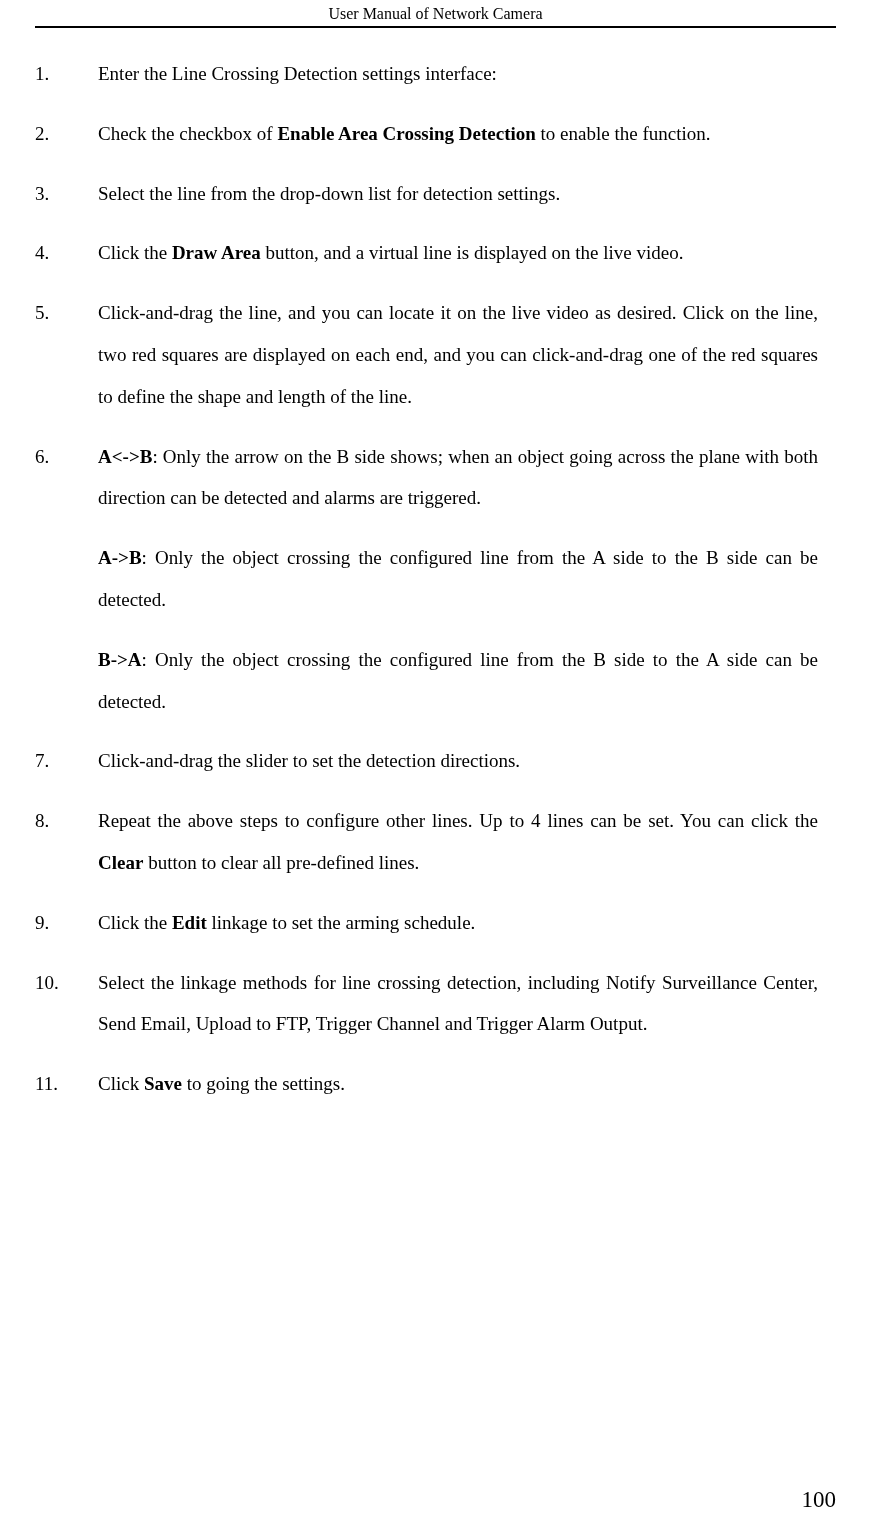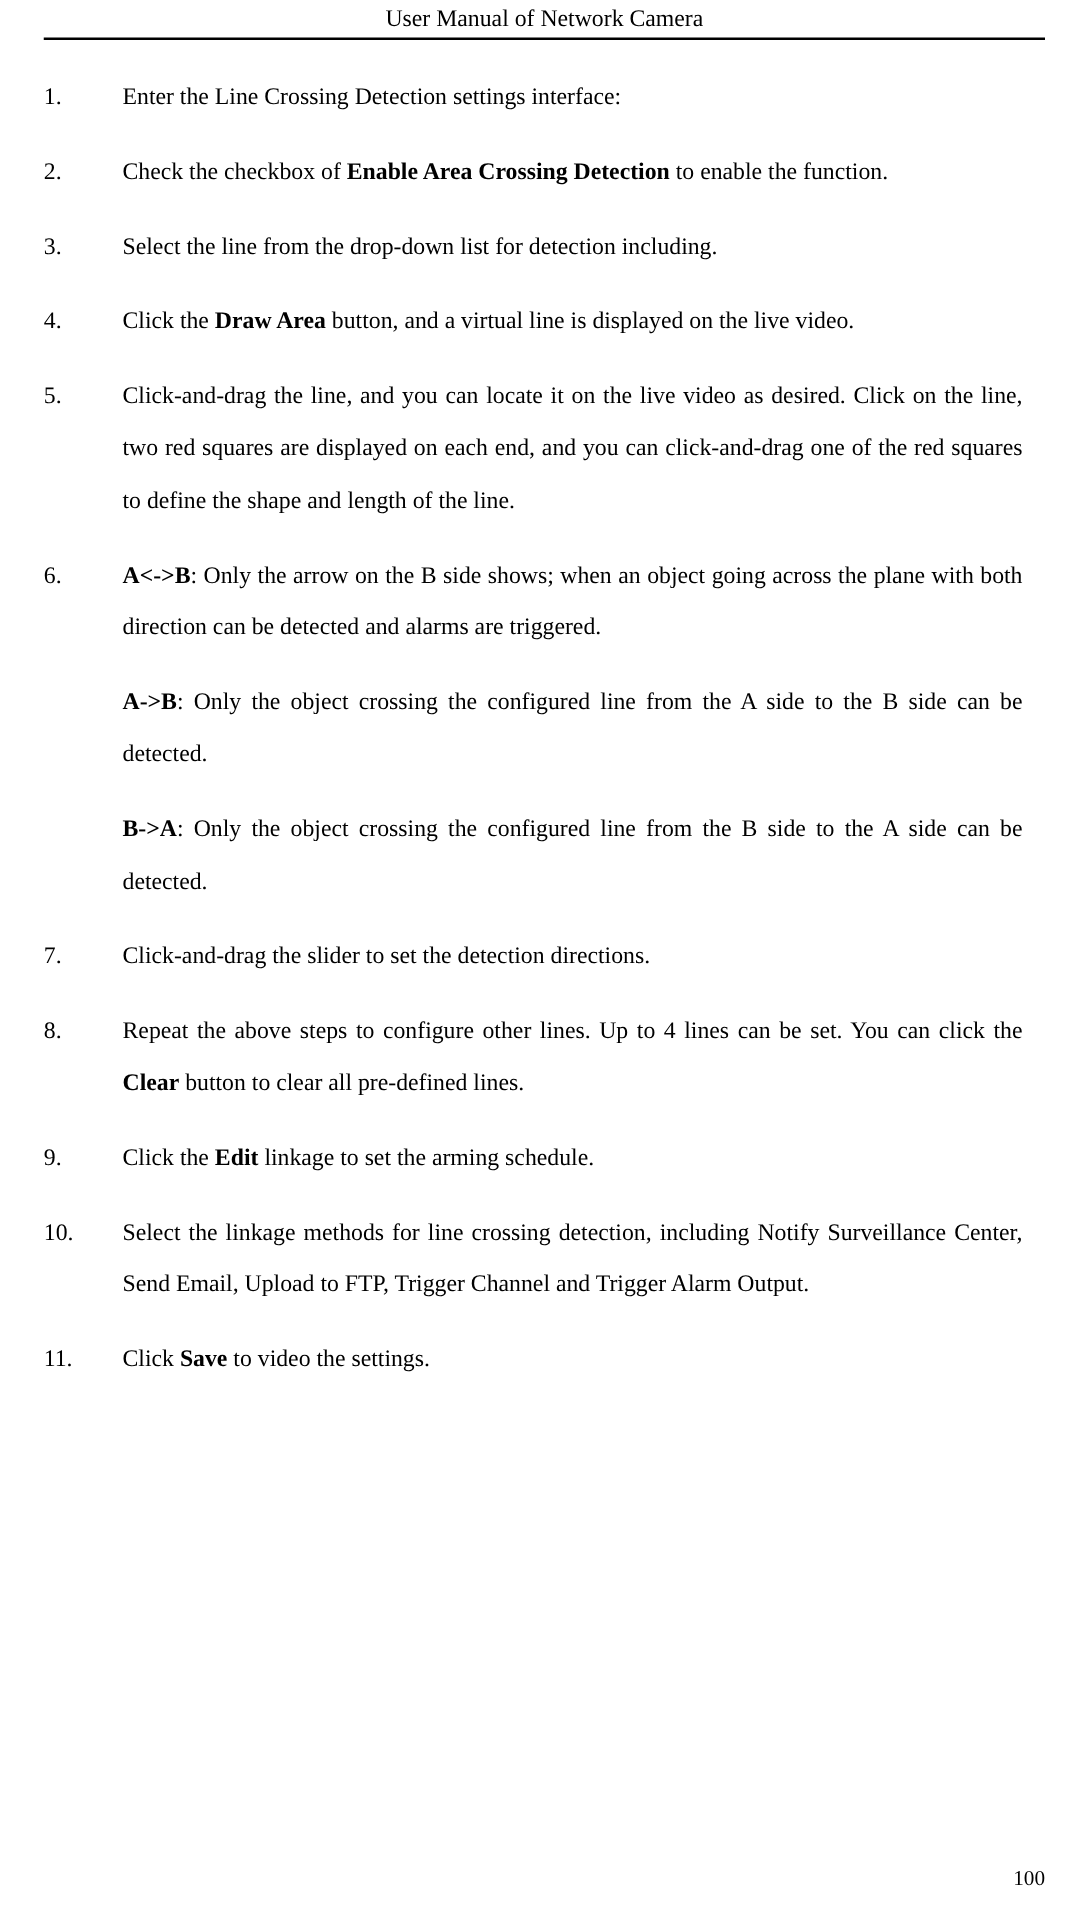--- a/index.html
+++ b/index.html
@@ -12,21 +12,21 @@
       width: 871px;
       height: 1531px;
       position: relative;
     }
     .page {
       padding: 0 35px;
       box-sizing: border-box;
     }
     .header {
       text-align: center;
-      font-size: 19px;
+      font-size: 16px;
       padding: 5px 0 3px 0;
       border-bottom: 2px solid #000;
       margin: 0 0 25px 0;
     }
     ol.main-list {
       list-style: none;
       padding: 0;
       margin: 0;
       counter-reset: item;
     }
@@ -49,21 +49,21 @@
       text-align: justify;
       text-justify: inter-word;
     }
     .bold {
       font-weight: bold;
     }
     .footer {
       position: absolute;
       bottom: 18px;
       right: 35px;
-      font-size: 17px;
+      font-size: 23px;
     }
     p.sub {
       margin: 18px;
       line-height: 2.2;
     }
   </style>
 </head>
 <body>
 
 <div class="page">
@@ -72,21 +72,21 @@
   </div>
 
   <ol class="main-list">
     <li>
       <p class="sub">Enter the Line Crossing Detection settings interface:</p>
     </li>
     <li>
       <p class="sub"><span>Check the checkbox of </span><span class="bold">Enable Area Crossing Detection</span><span> to enable the function.</span></p>
     </li>
     <li>
-      <p class="sub">Select the line from the drop-down list for detection including.</p>
+      <p class="sub">Select the line from the drop-down list for detection settings.</p>
     </li>
     <li>
       <p class="sub"><span>Click the </span><span class="bold">Draw Area</span><span> button, and a virtual line is displayed on the live video.</span></p>
     </li>
     <li>
       <p class="sub justify">Click-and-drag the line, and you can locate it on the live video as desired. Click on the line, two red squares are displayed on each end, and you can click-and-drag one of the red squares to define the shape and length of the line.</p>
     </li>
     <li>
       <p class="sub justify"><span class="bold">A&lt;-&gt;B</span><span>: Only the arrow on the B side shows; when an object going across the plane with both direction can be detected and alarms are triggered.</span></p>
       <p class="sub justify"><span class="bold">A-&gt;B</span><span>: Only the object crossing the configured line from the A side to the B side can be detected.</span></p>
@@ -98,20 +98,20 @@
     <li>
       <p class="sub justify"><span>Repeat the above steps to configure other lines. Up to 4 lines can be set. You can click the </span><span class="bold">Clear</span><span> button to clear all pre-defined lines.</span></p>
     </li>
     <li>
       <p class="sub"><span>Click the </span><span class="bold">Edit</span><span> linkage to set the arming schedule.</span></p>
     </li>
     <li>
       <p class="sub justify">Select the linkage methods for line crossing detection, including Notify Surveillance Center, Send Email, Upload to FTP, Trigger Channel and Trigger Alarm Output.</p>
     </li>
     <li>
-      <p class="sub"><span>Click </span><span class="bold">Save</span><span> to video the settings.</span></p>
+      <p class="sub"><span>Click </span><span class="bold">Save</span><span> to going the settings.</span></p>
     </li>
   </ol>
 </div>
 
 <div class="footer">
   <span>100</span>
 </div>
 
 </body></html>

